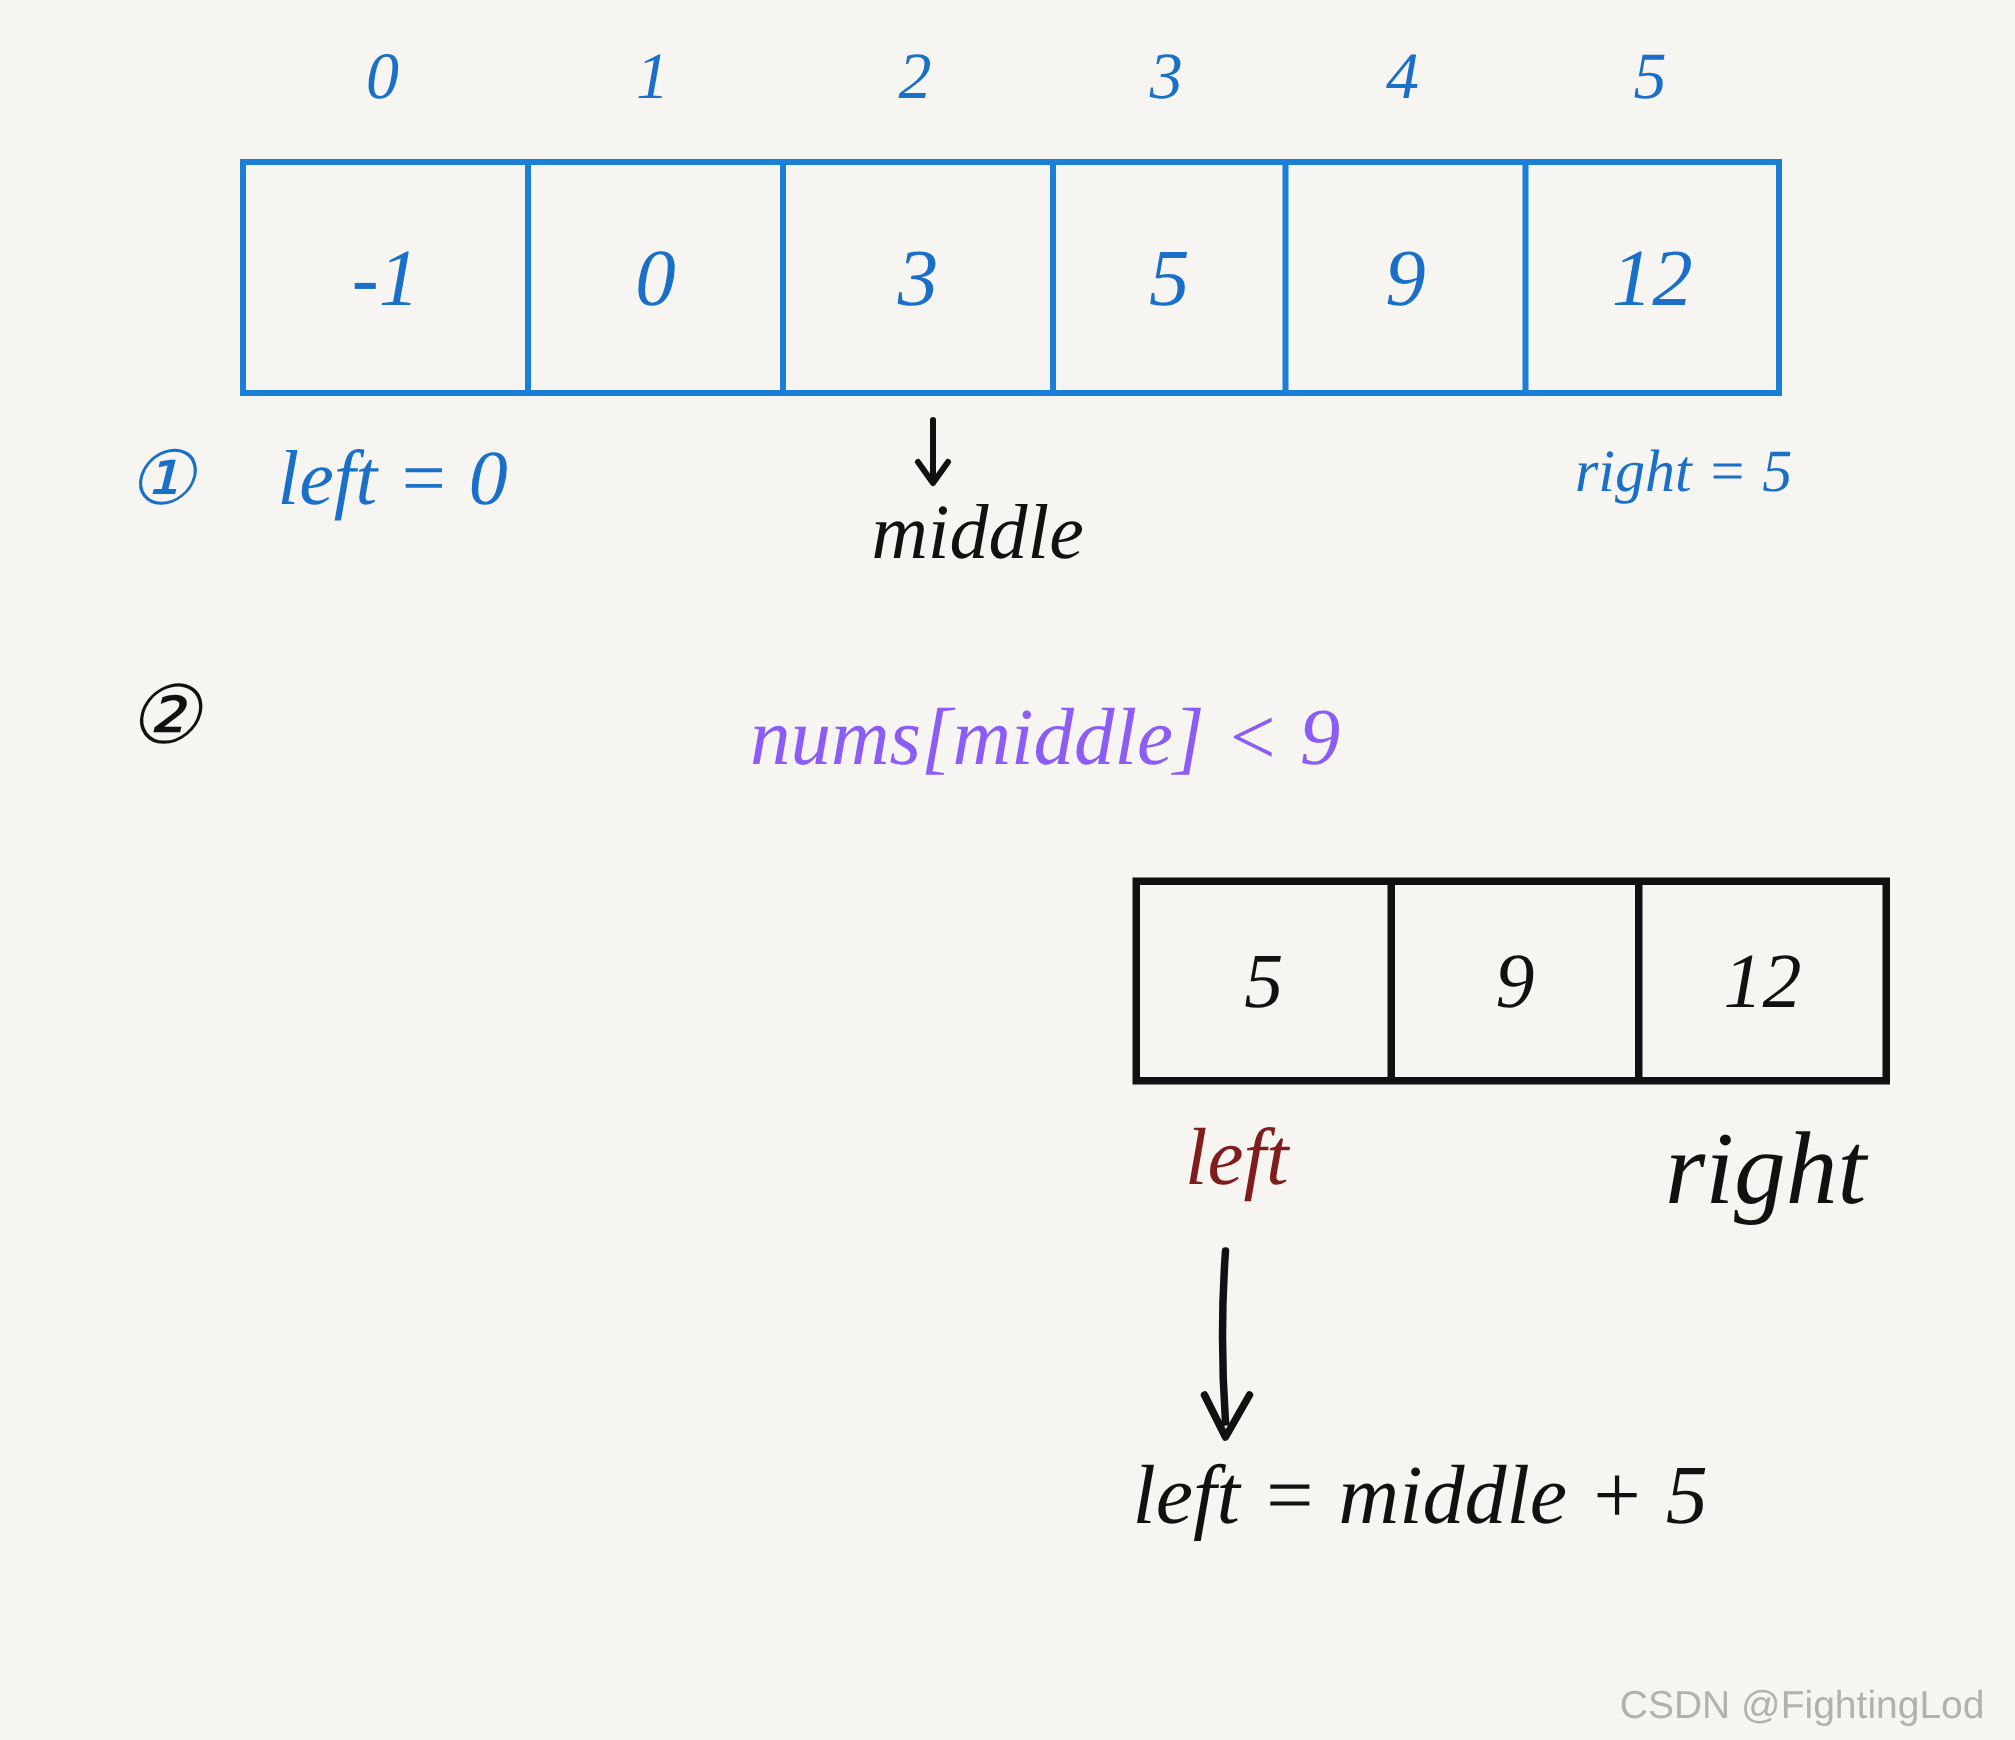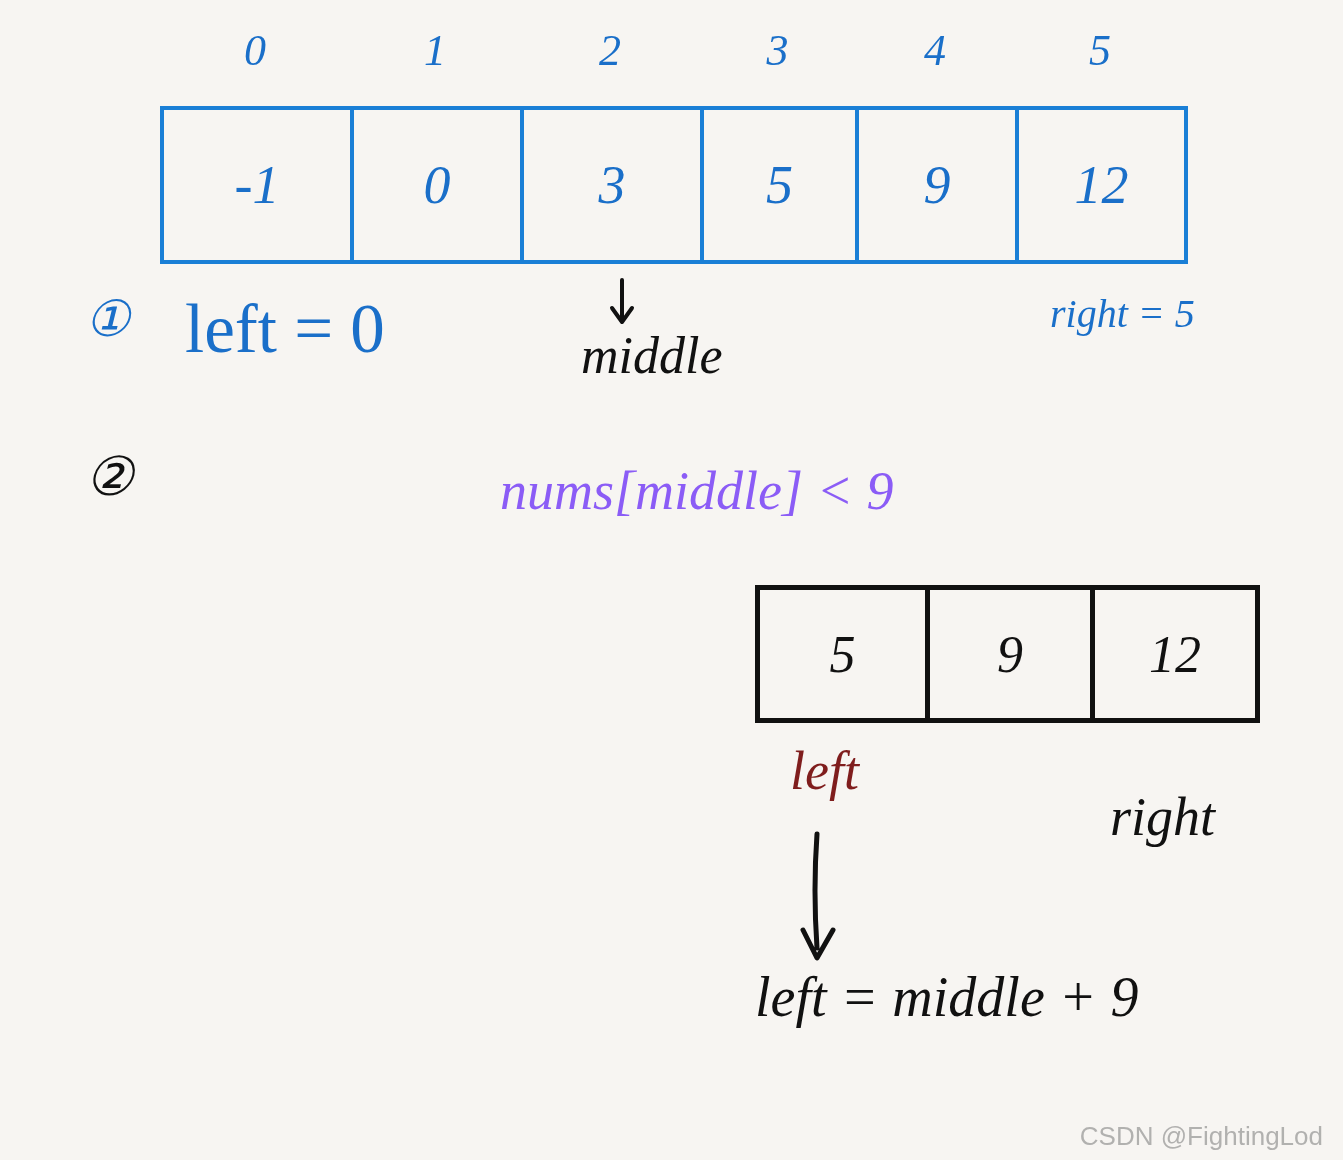--- a/index.html
+++ b/index.html
@@ -19,38 +19,38 @@
   .top-cell { height: 150px; border-right: 4px solid #1a7fd6; display: flex; align-items: center; justify-content: center; color: #1a6fc9; font-size: 54px; font-style: italic; }
   .top-cell:last-child { border-right: none; }
   .c0 { width: 190px; }
   .c1 { width: 170px; }
   .c2 { width: 180px; }
   .c3 { width: 155px; }
   .c4 { width: 160px; }
   .c5 { width: 165px; }
   
   .step1-marker { position: absolute; top: 290px; left: 85px; color: #1a6fc9; font-size: 50px; font-style: italic; }
-  .left-label { position: absolute; top: 290px; left: 185px; color: #1a6fc9; font-size: 69px; }
+  .left-label { position: absolute; top: 290px; left: 185px; color: #1a6fc9; font-size: 52px; font-style: italic; }
   .right-label { position: absolute; top: 290px; left: 1050px; color: #1a6fc9; font-size: 40px; font-style: italic; }
   
   .arrow-down-mid { position: absolute; top: 278px; left: 602px; }
   .middle-label { position: absolute; top: 326px; left: 545px; color: #111; font-size: 52px; font-style: italic; margin-left: 36px; }
   
   .step2-marker { position: absolute; top: 445px; left: 85px; color: #111; font-size: 54px; font-style: italic; }
   .condition-text { position: absolute; top: 460px; left: 500px; color: #8b5cf6; font-size: 54px; font-style: italic; }
   
   .sub-array { position: absolute; top: 585px; left: 755px; display: flex; border: 5px solid #111; }
   .sub-cell { height: 128px; border-right: 5px solid #111; display: flex; align-items: center; justify-content: center; color: #111; font-size: 52px; font-style: italic; }
   .sub-cell:last-child { border-right: none; }
   .s0 { width: 170px; }
   .s1 { width: 165px; }
   .s2 { width: 160px; }
   
   .sub-left-label { position: absolute; top: 740px; left: 790px; color: #7f1d1d; font-size: 54px; font-style: italic; }
-  .sub-right-label { position: absolute; top: 740px; left: 1110px; color: #111; font-size: 54px; font-style: italic; margin-top: 46px; }
+  .sub-right-label { position: absolute; top: 740px; left: 1110px; color: #111; font-size: 69px; font-style: italic; }
   
   .arrow-down-big { position: absolute; top: 830px; left: 795px; }
   .left-assign { position: absolute; top: 965px; left: 755px; color: #111; font-size: 56px; font-style: italic; }
   
   .watermark { position: absolute; bottom: 8px; right: 20px; color: rgba(120,120,120,0.55); font-family: Arial, sans-serif; font-size: 26px; font-style: normal; }
 </style>
 </head>
 <body>
 
 <div class="top-indices">
@@ -89,15 +89,15 @@
   <div class="sub-cell s2">12</div>
 </div>
 
 <div class="sub-left-label">left</div>
 <div class="sub-right-label">right</div>
 
 <svg class="arrow-down-big" width="50" height="140">
   <path d="M22 4 Q18 60 22 118 M8 100 L22 128 L38 100" stroke="#111" stroke-width="5" fill="none" stroke-linecap="round" stroke-linejoin="round"></path>
 </svg>
 
-<div class="left-assign">left = middle + 9</div>
+<div class="left-assign">left = middle + 5</div>
 
 <div class="watermark">CSDN @FightingLod</div>
 
 </body></html>

